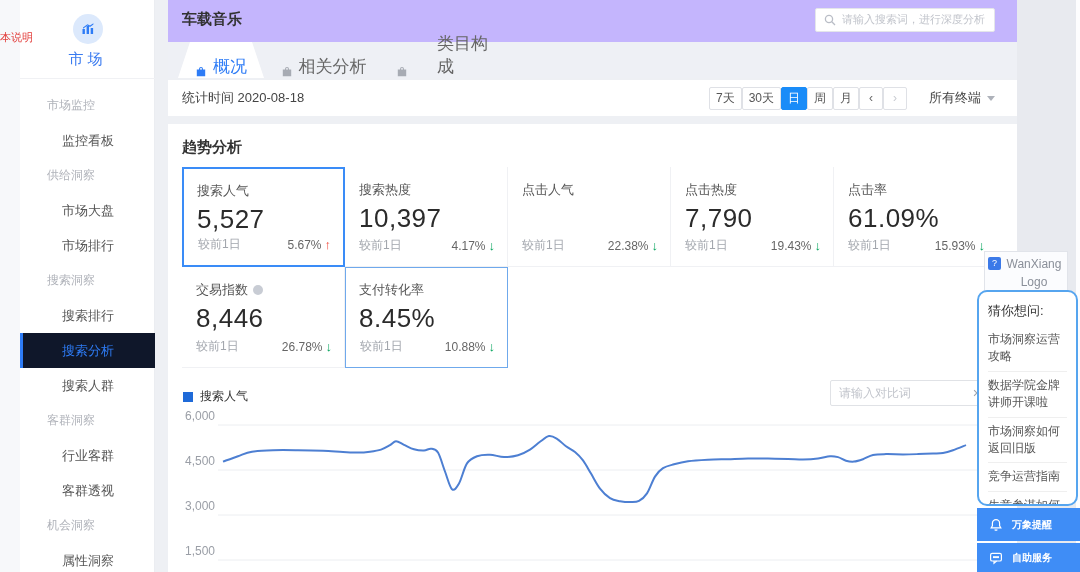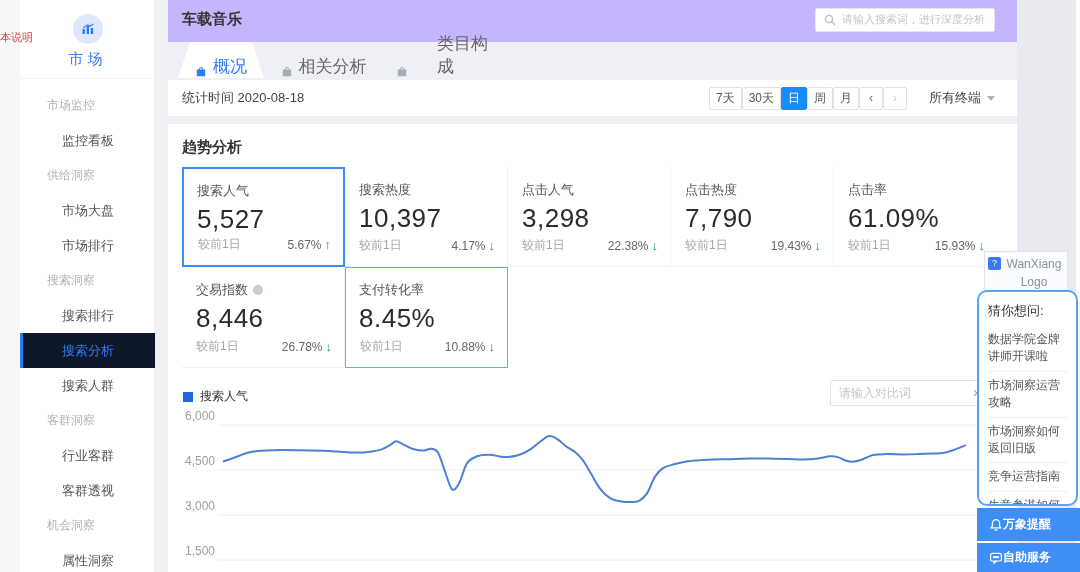--- a/index.html
+++ b/index.html
@@ -80,21 +80,21 @@
   .right-sliver { left:1076px; top:0; width:4px; height:572px; background:#fdfdfe; }
 
   
   .wx-logo-box { left:984px; top:251px; width:84px; height:40px; background:#fbfcfe; border:1px solid #e1e4ea; z-index:9; display:flex; align-items:flex-start; justify-content:center; padding-top:3px; }
   .wx-broken { width:13px; height:13px; background:#3b79e8; border-radius:2px; color:#fff; font-size:9px; line-height:13px; text-align:center; margin:2px 3px 0 0; flex:none; }
   .wx-alt { font-size:12px; color:#8a8f99; text-align:center; line-height:1.5; width:60px; }
   .ask-panel { left:977px; top:290px; width:101px; height:216px; background:#fff; border:2px solid #56a5ef; border-radius:10px; z-index:10; padding:10px 9px 6px 9px; overflow:hidden; }
   .ask-title { font-size:13px; color:#333; margin-bottom:6px; }
   .ask-item { font-size:12px; color:#555; line-height:1.45; padding:5px 0; border-bottom:1px solid #efefef; cursor:pointer; }
   .ask-item:last-child { border-bottom:none; }
-  .wx-btn { left:977px; width:103px; height:33px; background:#3f8df6; color:#fff; display:flex; align-items:center; padding-left:12px; font-size:12px; font-weight:bold; cursor:pointer; z-index:10; }
+  .wx-btn { left:977px; width:103px; height:33px; background:#3f8df6; color:#fff; display:flex; align-items:center; padding-left:12px; gap:9px; font-size:10px; font-weight:bold; cursor:pointer; z-index:10; }
   .wx-btn .bicon { display:flex; }
 </style>
 </head>
 <body>
 
 <div class="abs left-strip"></div>
 <div class="abs red-note">本说明</div>
 
 <div class="abs sidebar">
   <div class="side-logo">
@@ -208,21 +208,20 @@
       <div class="m-foot">
           <span class="m-compare">较前1日</span>
           <span class="m-change">4.17%</span>
           <span class="m-arrow down">↓</span>
         </div>
     </div>
     <div class="mcard" style="left:326px; top:0; width:163px;">
       <div class="m-label">
           <span>点击人气</span>
         </div>
-      <div class="m-value">3,298</div>
       <div class="m-foot">
           <span class="m-compare">较前1日</span>
           <span class="m-change">22.38%</span>
           <span class="m-arrow down">↓</span>
         </div>
     </div>
     <div class="mcard" style="left:489px; top:0; width:163px;">
       <div class="m-label">
           <span>点击热度</span>
         </div>
@@ -297,22 +296,22 @@
 <div class="abs right-col"></div>
 <div class="abs right-sliver"></div>
 
 <div class="abs wx-logo-box">
   <span class="wx-broken">?</span>
   <span class="wx-alt">WanXiang Logo</span>
 </div>
 
 <div class="abs ask-panel">
   <div class="ask-title">猜你想问:</div>
+  <div class="ask-item">市场洞察运营攻略</div>
   <div class="ask-item">数据学院金牌讲师开课啦</div>
-  <div class="ask-item">市场洞察运营攻略</div>
   <div class="ask-item">市场洞察如何返回旧版</div>
   <div class="ask-item">竞争运营指南</div>
   <div class="ask-item">生意参谋如何修改或增加市场洞察类目？</div>
 </div>
 
 <div class="abs wx-btn" style="top:508px;">
   <span class="bicon">
     <svg width="14" height="14" viewBox="0 0 14 14" fill="none" stroke="#fff" stroke-width="1.2">
         <path d="M7 1.6 a3.6 3.6 0 0 0-3.6 3.6 v2.6 L2.2 9.8 h9.6 L10.6 7.8 V5.2 A3.6 3.6 0 0 0 7 1.6 z"></path>
         <path d="M5.8 11.4 a1.3 1.3 0 0 0 2.4 0"></path>

